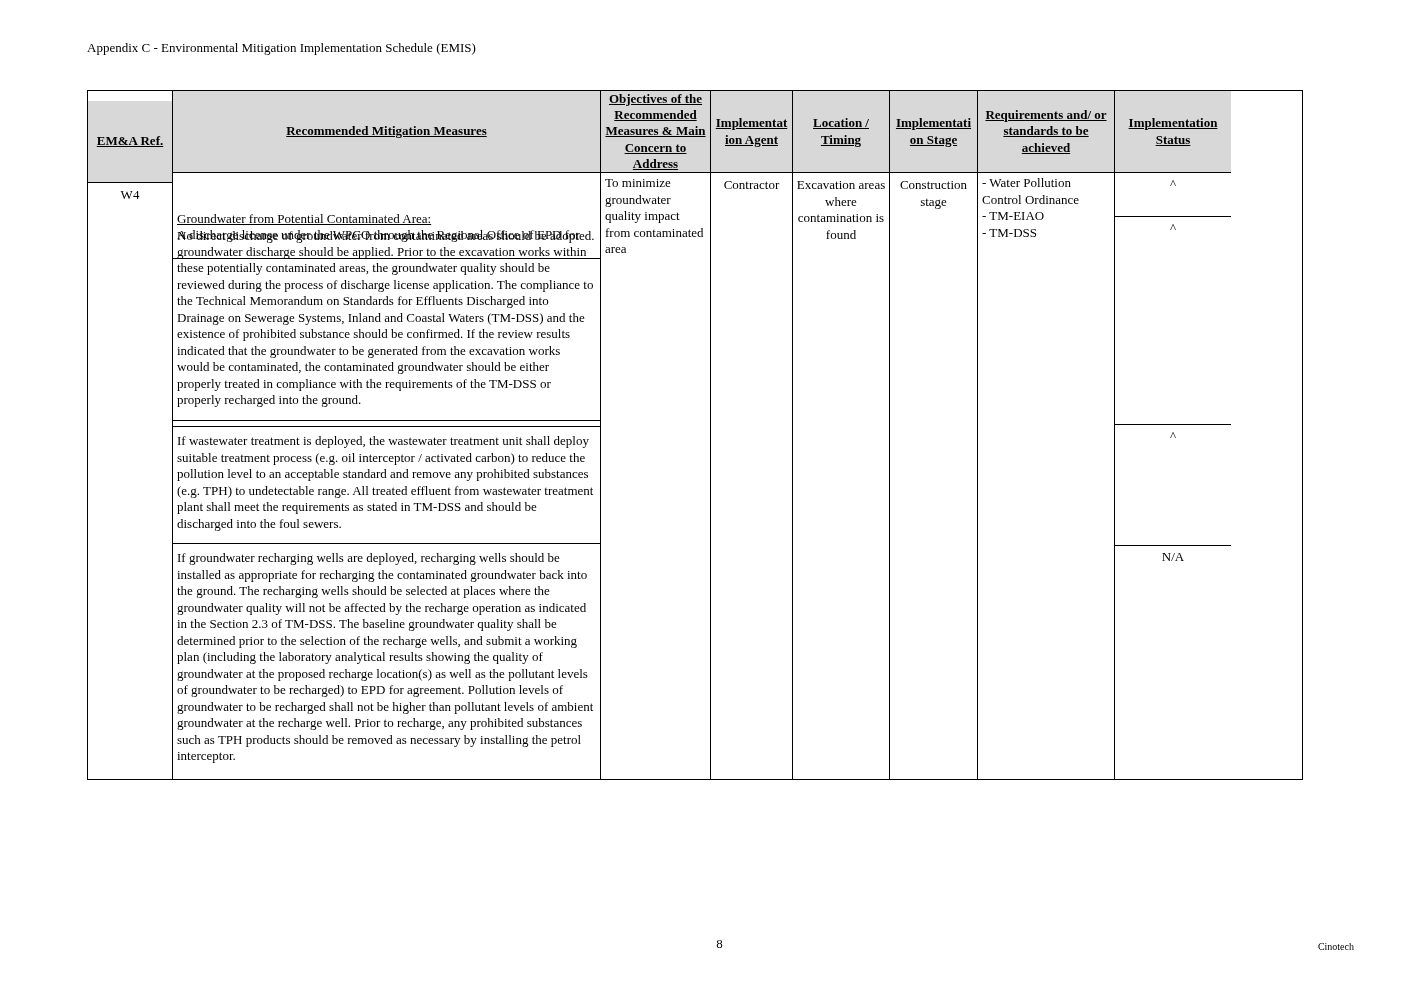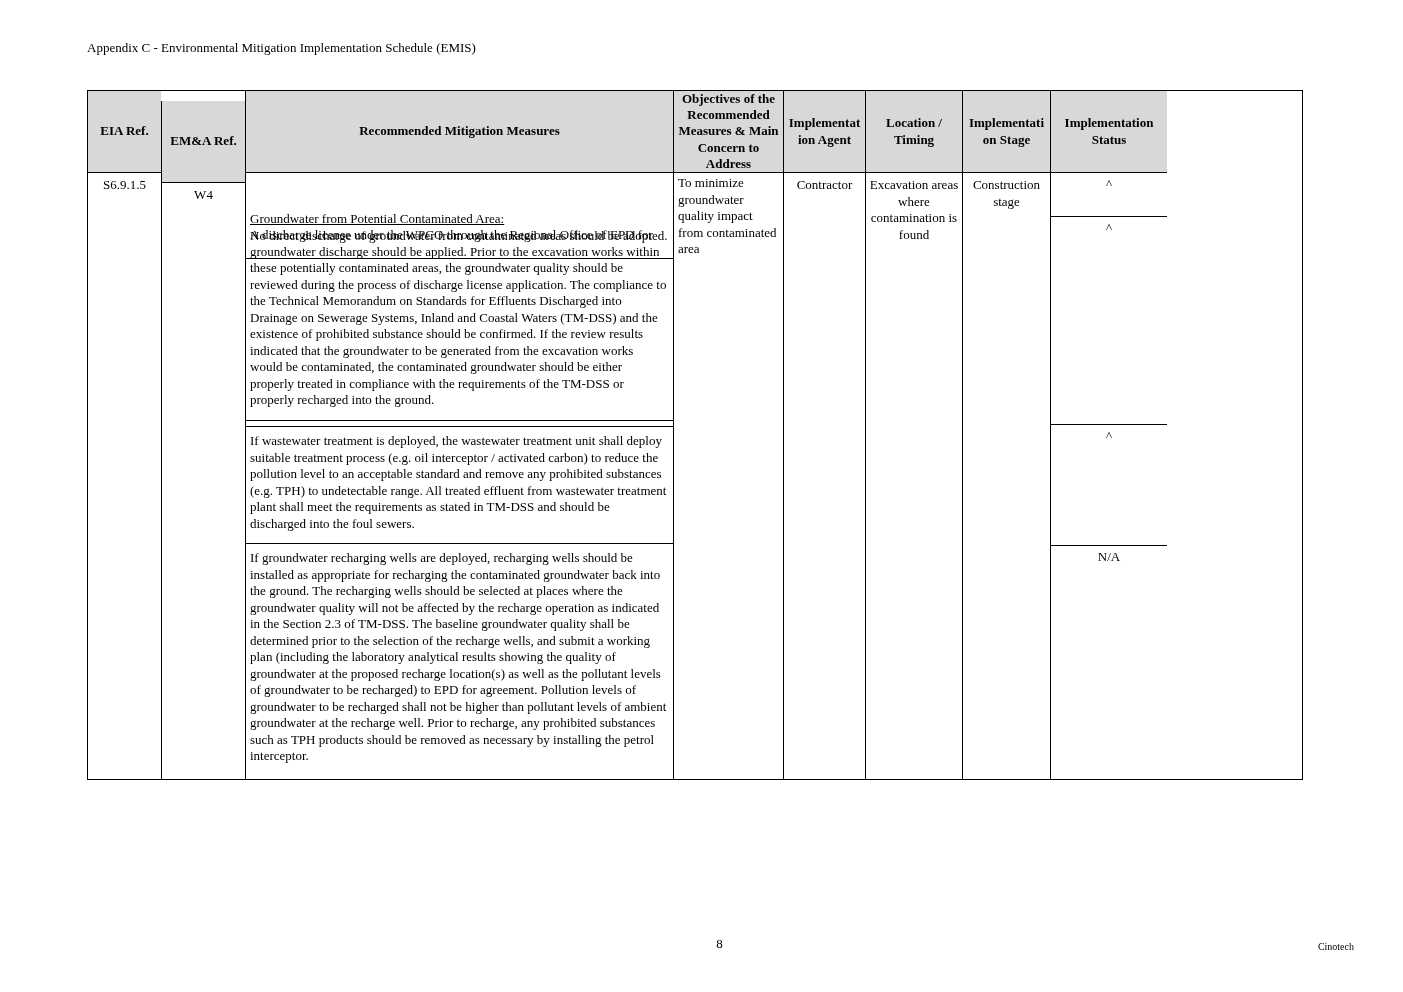--- a/index.html
+++ b/index.html
@@ -42,21 +42,21 @@
 
   .col-header {
     height: 82px;
     background: #d8d8d8;
     border-bottom: 1px solid #000;
     display: flex; align-items: center; justify-content: center;
     text-align: center;
     font-weight: bold; font-size: 13px; line-height: 1.25;
     padding: 2px 3px; box-sizing: border-box;
   }
-  .col-header span { display: block; width: 100%; overflow-wrap: break-word; }
+  .col-header span { display: block; width: 100%; overflow-wrap: break-word; text-decoration: underline; }
 
   .col-body {
     position: relative; flex: 1;
     font-size: 13px; line-height: 1.27;
     box-sizing: border-box;
   }
   .tc { text-align: center; padding-top: 4px; }
   .tl { text-align: left; padding: 2px 4px; }
 
   
@@ -97,28 +97,20 @@
 </style>
 </head>
 <body>
 
 <div class="page">
 
   <div class="doc-header">Appendix C - Environmental Mitigation Implementation Schedule (EMIS)</div>
 
   <div class="emis-table">
 
-    <div class="col w-eia">
-      <div class="col-header">
-        <span>EIA Ref.</span>
-      </div>
-      <div class="col-body tc">
-        <span>S6.9.1.5</span>
-      </div>
-    </div>
 
     <div class="col w-ema">
       <div class="col-header">
         <span>EM&amp;A Ref.</span>
       </div>
       <div class="col-body tc">
         <span>W4</span>
       </div>
     </div>
 
@@ -172,20 +164,30 @@
 
     <div class="col w-stg">
       <div class="col-header">
         <span>Implementation Stage</span>
       </div>
       <div class="col-body tc">
         <span>Construction stage</span>
       </div>
     </div>
 
+    <div class="col w-req">
+      <div class="col-header">
+        <span>Requirements and/ or standards to be achieved</span>
+      </div>
+      <div class="col-body tl">
+        <span class="req-line">- Water Pollution Control Ordinance</span>
+        <span class="req-line">- TM-EIAO</span>
+        <span class="req-line">- TM-DSS</span>
+      </div>
+    </div>
 
     <div class="col w-sta">
       <div class="col-header">
         <span>Implementation Status</span>
       </div>
       <div class="col-body">
         <div class="scell scell1">^</div>
         <div class="scell scell2">^</div>
         <div class="scell scell3">^</div>
         <div class="scell scell4">N/A</div>

